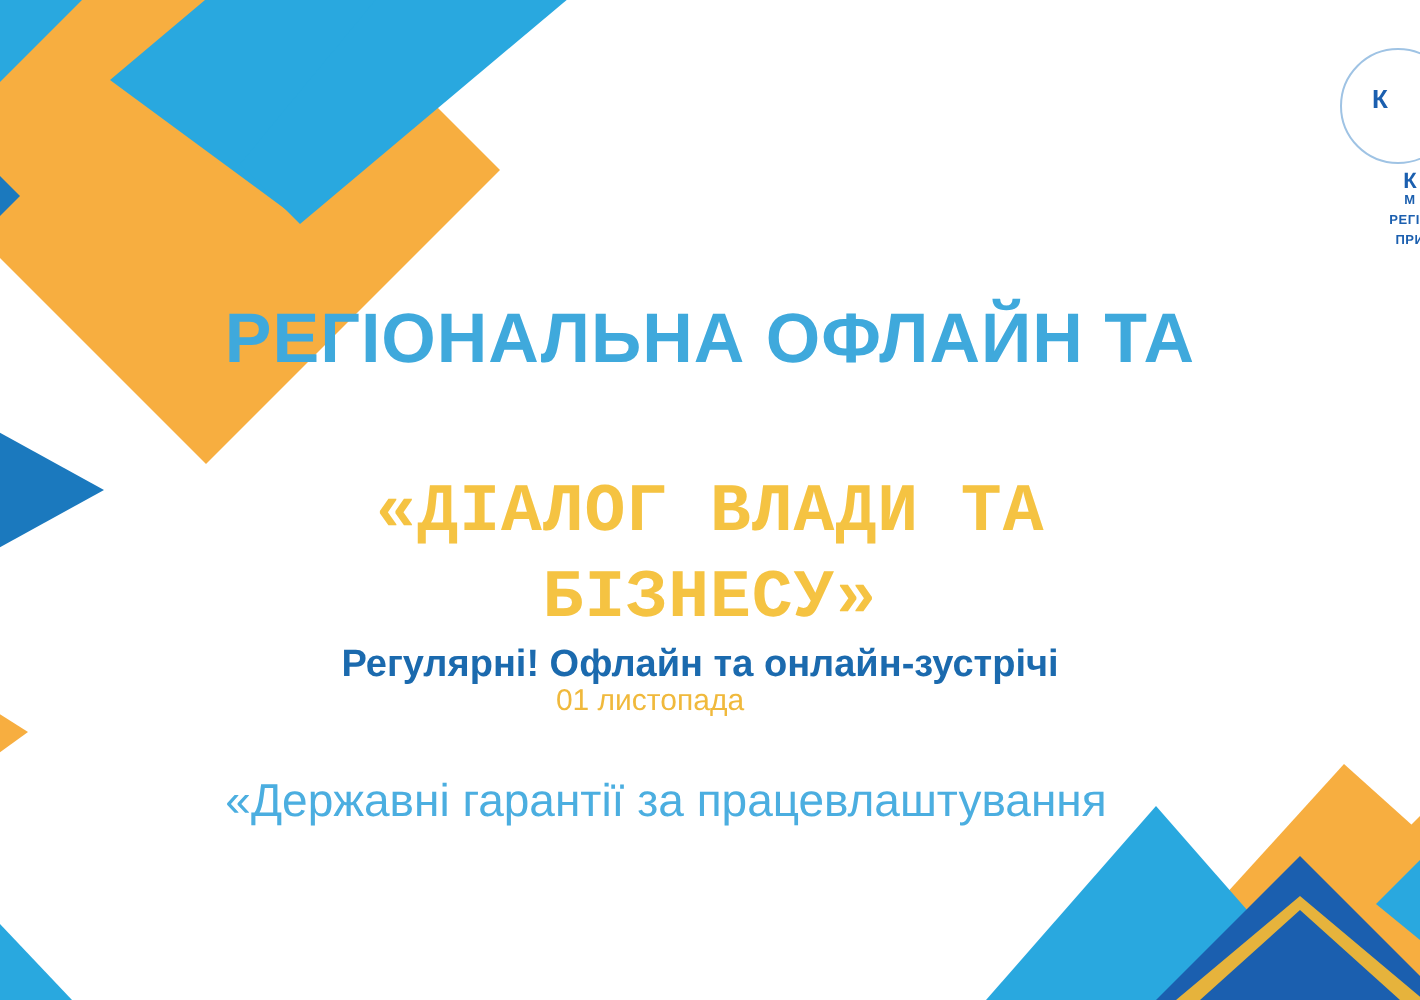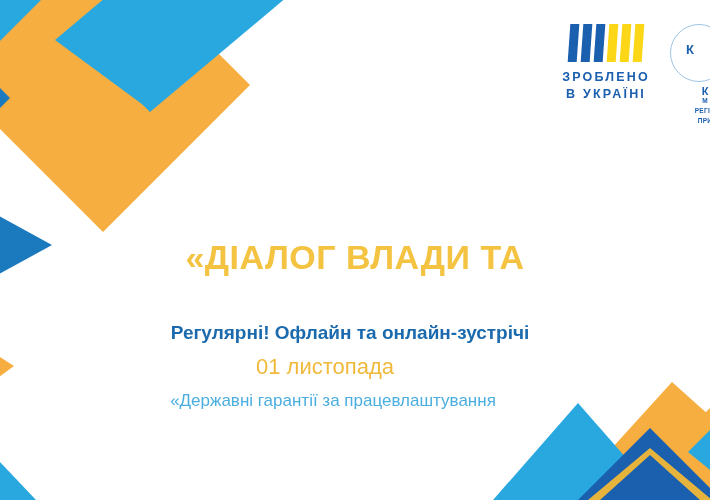--- a/index.html
+++ b/index.html
@@ -116,42 +116,43 @@
   }
   .title-accent {
     position: absolute;
     top: 236px;
     width: 710px;
     color: #F5C342;
     font-weight: bold;
     font-size: 34px;
     line-height: 43px;
     letter-spacing: .5px;
+    font-family: Liberation Mono, monospace;
   }
   .sub-1 {
     position: absolute;
     top: 322px;
     width: 700px;
     color: #1B6AAE;
     font-weight: bold;
     font-size: 19px;
   }
   .sub-2 {
     position: absolute;
-    top: 354px;
+    top: 342px;
     width: 650px;
     color: #F0B93C;
-    font-size: 22px;
+    font-size: 15px;
   }
   .sub-3 {
     position: absolute;
     top: 386px;
     width: 666px;
     color: #4BAEE0;
-    font-size: 17px;
+    font-size: 23px;
     line-height: 29px;
   }
 </style>
 </head>
 <body>
 
 <div id="poster">
 
   <svg id="deco-svg" viewBox="0 0 710 500">
 
@@ -173,53 +174,43 @@
     <polygon points="672,382 770,470 672,558 592,470" fill="#F7AE40"></polygon>
     <polygon points="578,403 663,500 493,500" fill="#29A8DF"></polygon>
     <polygon points="710,408 710,500 618,500" fill="#F7AE40"></polygon>
     <polygon points="650,428 722,500 578,500" fill="#1B5FAF"></polygon>
     <polygon points="650,448 712,500 700,500 650,455 600,500 588,500" fill="#E6B33C"></polygon>
     <polygon points="710,430 710,470 688,452" fill="#29A8DF"></polygon>
   </svg>
 
   <div class="logo-zone">
 
-    <div class="made-in-ua">
-      <div class="bars">
-        <span class="bar b"></span>
-        <span class="bar b"></span>
-        <span class="bar b"></span>
-        <span class="bar y"></span>
-        <span class="bar y"></span>
-        <span class="bar y"></span>
-      </div>
-      <div class="line1">ЗРОБЛЕНО</div>
-      <div class="line2">В УКРАЇНІ</div>
-    </div>
 
     <div class="second-logo">
       <div class="ring"></div>
       <div class="ring-inner">К</div>
       <div class="sl-text">
         <span class="t-big">К</span>
         <span class="t-sm">М</span>
         <span class="t-sm">РЕГІО</span>
         <span class="t-sm">ПРИ</span>
       </div>
     </div>
 
   </div>
 
   <div class="content">
 
     <div class="title-main">
+      <div>РЕГІОНАЛЬНА ОФЛАЙН ТА</div>
     </div>
 
     <div class="title-accent">
       <div>«ДІАЛОГ ВЛАДИ ТА</div>
+      <div>БІЗНЕСУ»</div>
     </div>
 
     <div class="sub-1">Регулярні! Офлайн та онлайн-зустрічі</div>
 
     <div class="sub-2">01 листопада</div>
 
     <div class="sub-3">
       <div>«Державні гарантії за працевлаштування</div>
     </div>
 

